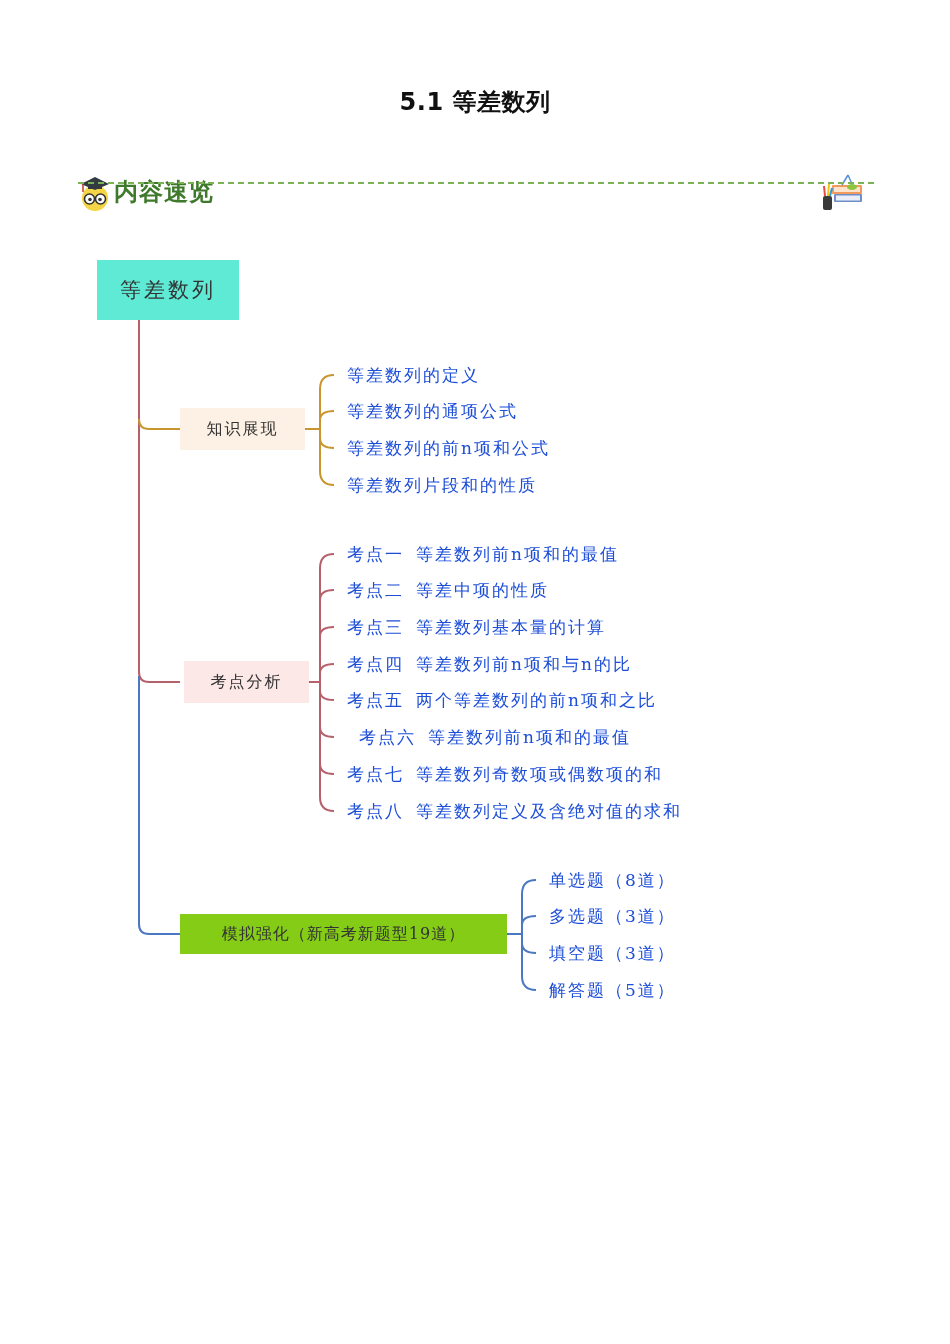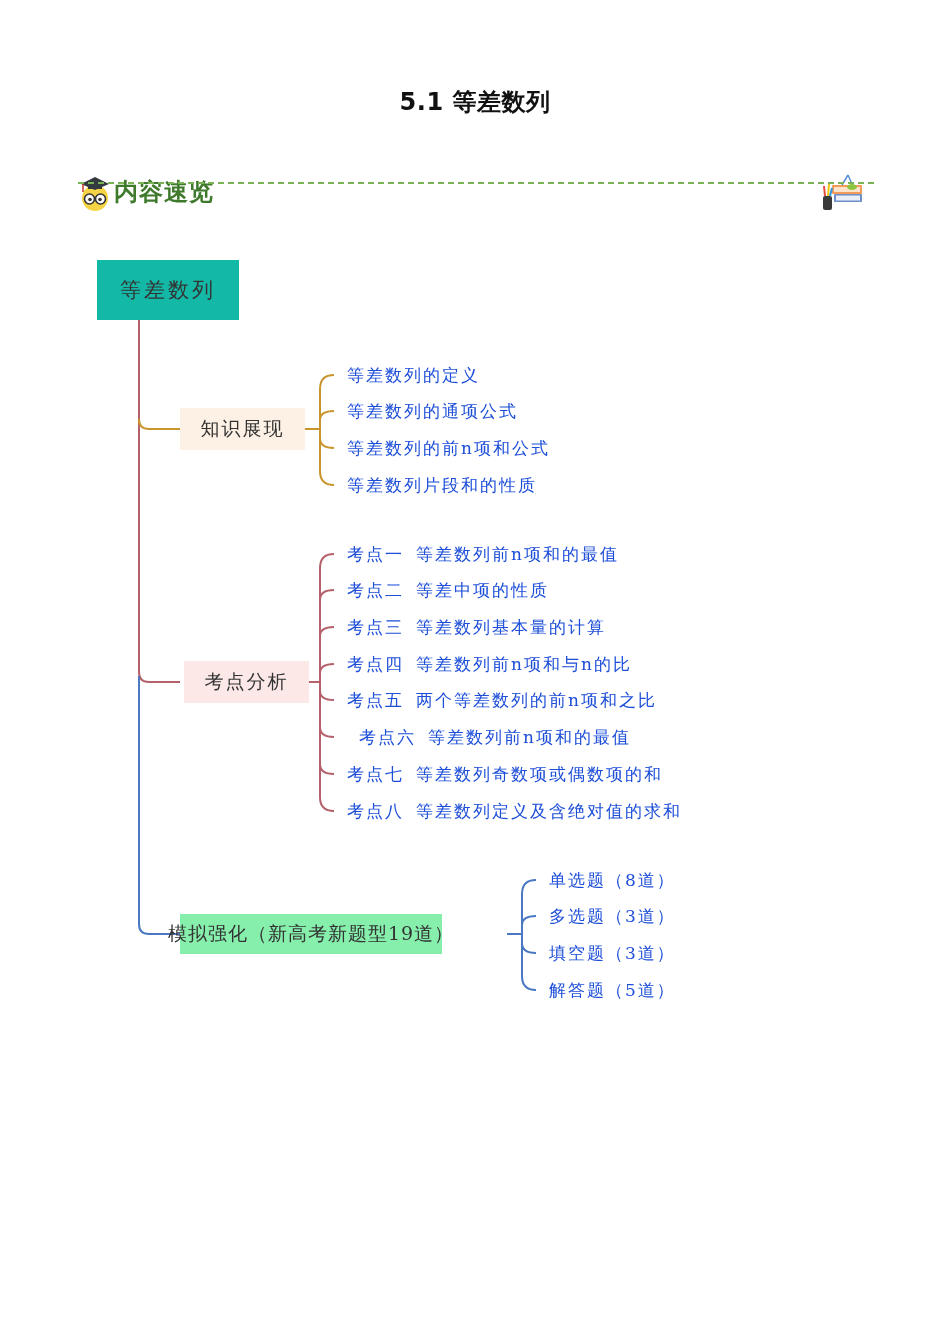--- a/index.html
+++ b/index.html
@@ -10,25 +10,25 @@
                font-size: 24px; color: #111111; letter-spacing: 0.5px; }
   .section-header { position: absolute; left: 78px; top: 128px; width: 796px; height: 48px; margin-top: 44px; }
   .section-header .mascot { position: absolute; left: 0; top: 2px; width: 34px; height: 38px; }
   .section-header .heading { position: absolute; left: 36px; top: 4px; font-size: 24px;
                font-family: "DejaVu Sans", "Liberation Sans", sans-serif; color: #3f7a2c; font-weight: bold; letter-spacing: 1px; }
   .section-header .books { position: absolute; right: 8px; top: 0px; width: 46px; height: 42px; }
   .divider { position: absolute; left: 78px; top: 182px; width: 796px; height: 0;
              border-top: 2px dashed #7ab356; }
   .connectors { position: absolute; left: 0; top: 0; width: 950px; height: 1344px; }
   .node { position: absolute; display: flex; align-items: center; justify-content: center;
-          font-size: 19px; color: #333333; letter-spacing: 2px; white-space: nowrap; }
-  .root { left: 97px; top: 260px; width: 142px; height: 60px; background: #14b8a6; font-size: 21px; letter-spacing: 3px; }
+          font-size: 16px; color: #333333; letter-spacing: 2px; white-space: nowrap; }
+  .root { left: 97px; top: 260px; width: 142px; height: 60px; background: #5eead4; font-size: 21px; letter-spacing: 3px; }
   .n1 { left: 180px; top: 408px; width: 125px; height: 42px; background: #fdf0e4; }
   .n2 { left: 184px; top: 661px; width: 125px; height: 42px; background: #fde8e8; }
-  .n3 { left: 180px; top: 914px; width: 262px; height: 40px; background: #86efac; letter-spacing: 1px; }
+  .n3 { left: 180px; top: 914px; width: 327px; height: 40px; background: #84cc16; letter-spacing: 1px; }
   .leaf { position: absolute; font-size: 17px; color: #1d4ed8; letter-spacing: 2px; white-space: nowrap; line-height: 22px; }
   .leaf .gap { display: inline-block; width: 12px; }
 </style>
 </head>
 <body>
 
 <div class="doc-title">5.1 等差数列</div>
 
 <div class="section-header">
   <svg class="mascot" viewBox="0 0 34 38">

